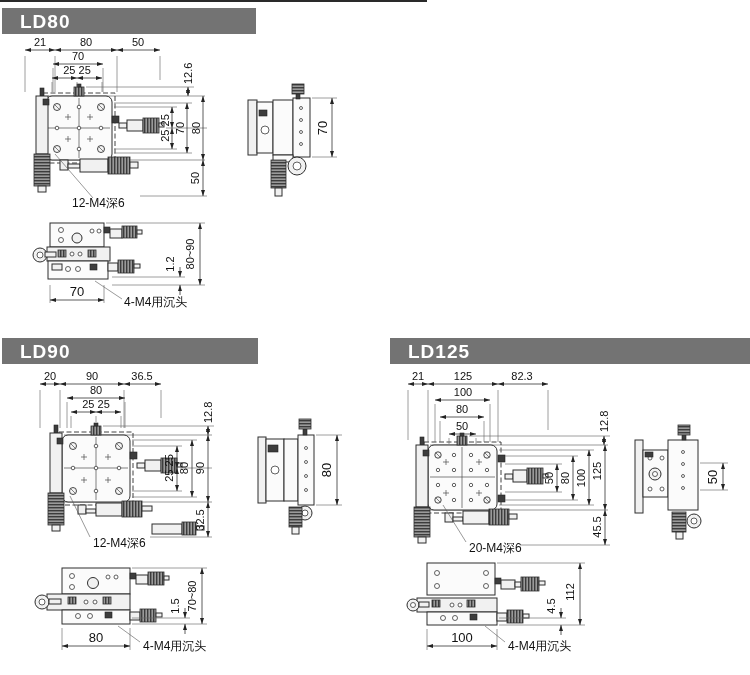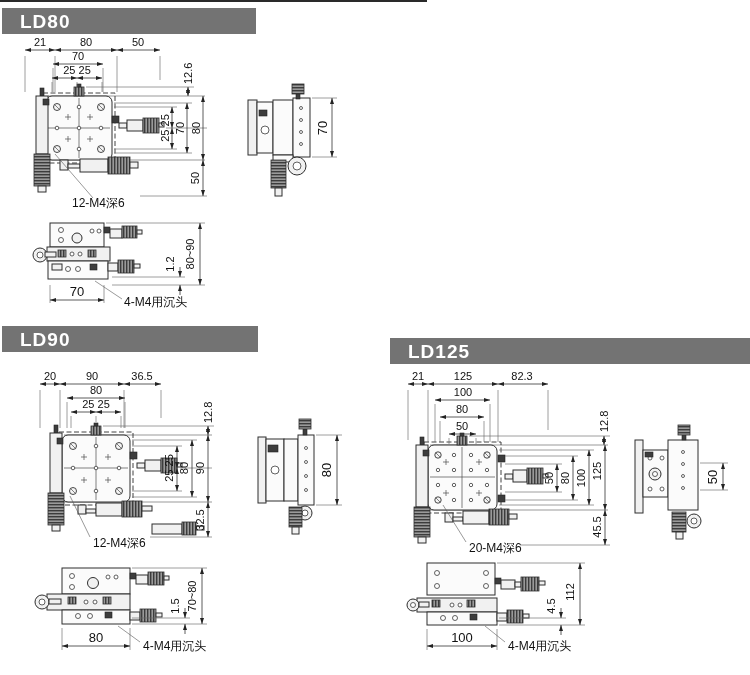--- a/index.html
+++ b/index.html
@@ -2,21 +2,21 @@
 <html><head>
 <meta charset="utf-8">
 <style>
   html,body{margin:0;padding:0;background:#ffffff;}
   body{width:750px;height:675px;position:relative;overflow:hidden;
        font-family:"Liberation Sans",sans-serif;}
   .hdr{position:absolute;background:#737373;color:#fff;height:26px;
        box-sizing:border-box;padding:3px 0 0 18px;font-weight:bold;
        font-size:19px;letter-spacing:1px;line-height:21px;}
   #hdr-ld80{left:2px;top:8px;width:254px;}
-  #hdr-ld90{left:2px;top:326px;width:256px;}
+  #hdr-ld90{left:2px;top:338px;width:256px;}
   #hdr-ld125{left:390px;top:338px;width:416px;}
   #topline{position:absolute;left:0;top:0;width:427px;height:2px;background:#2a2a2a;}
   svg{position:absolute;left:0;top:0;}
   .b{fill:#fbfbfb;stroke:#2e2e2e;stroke-width:1;}
   .b2{fill:#f1f1f1;stroke:#2e2e2e;stroke-width:1;}
   .kn{fill:url(#knv);stroke:#2e2e2e;stroke-width:0.8;}
   .knh{fill:url(#knh);stroke:#2e2e2e;stroke-width:0.8;}
   .dk{fill:#3d3d3d;stroke:#222;stroke-width:0.6;}
   .thin{stroke:#555;stroke-width:0.6;fill:none;}
   .ext{stroke:#6b6b6b;stroke-width:0.65;fill:none;}

